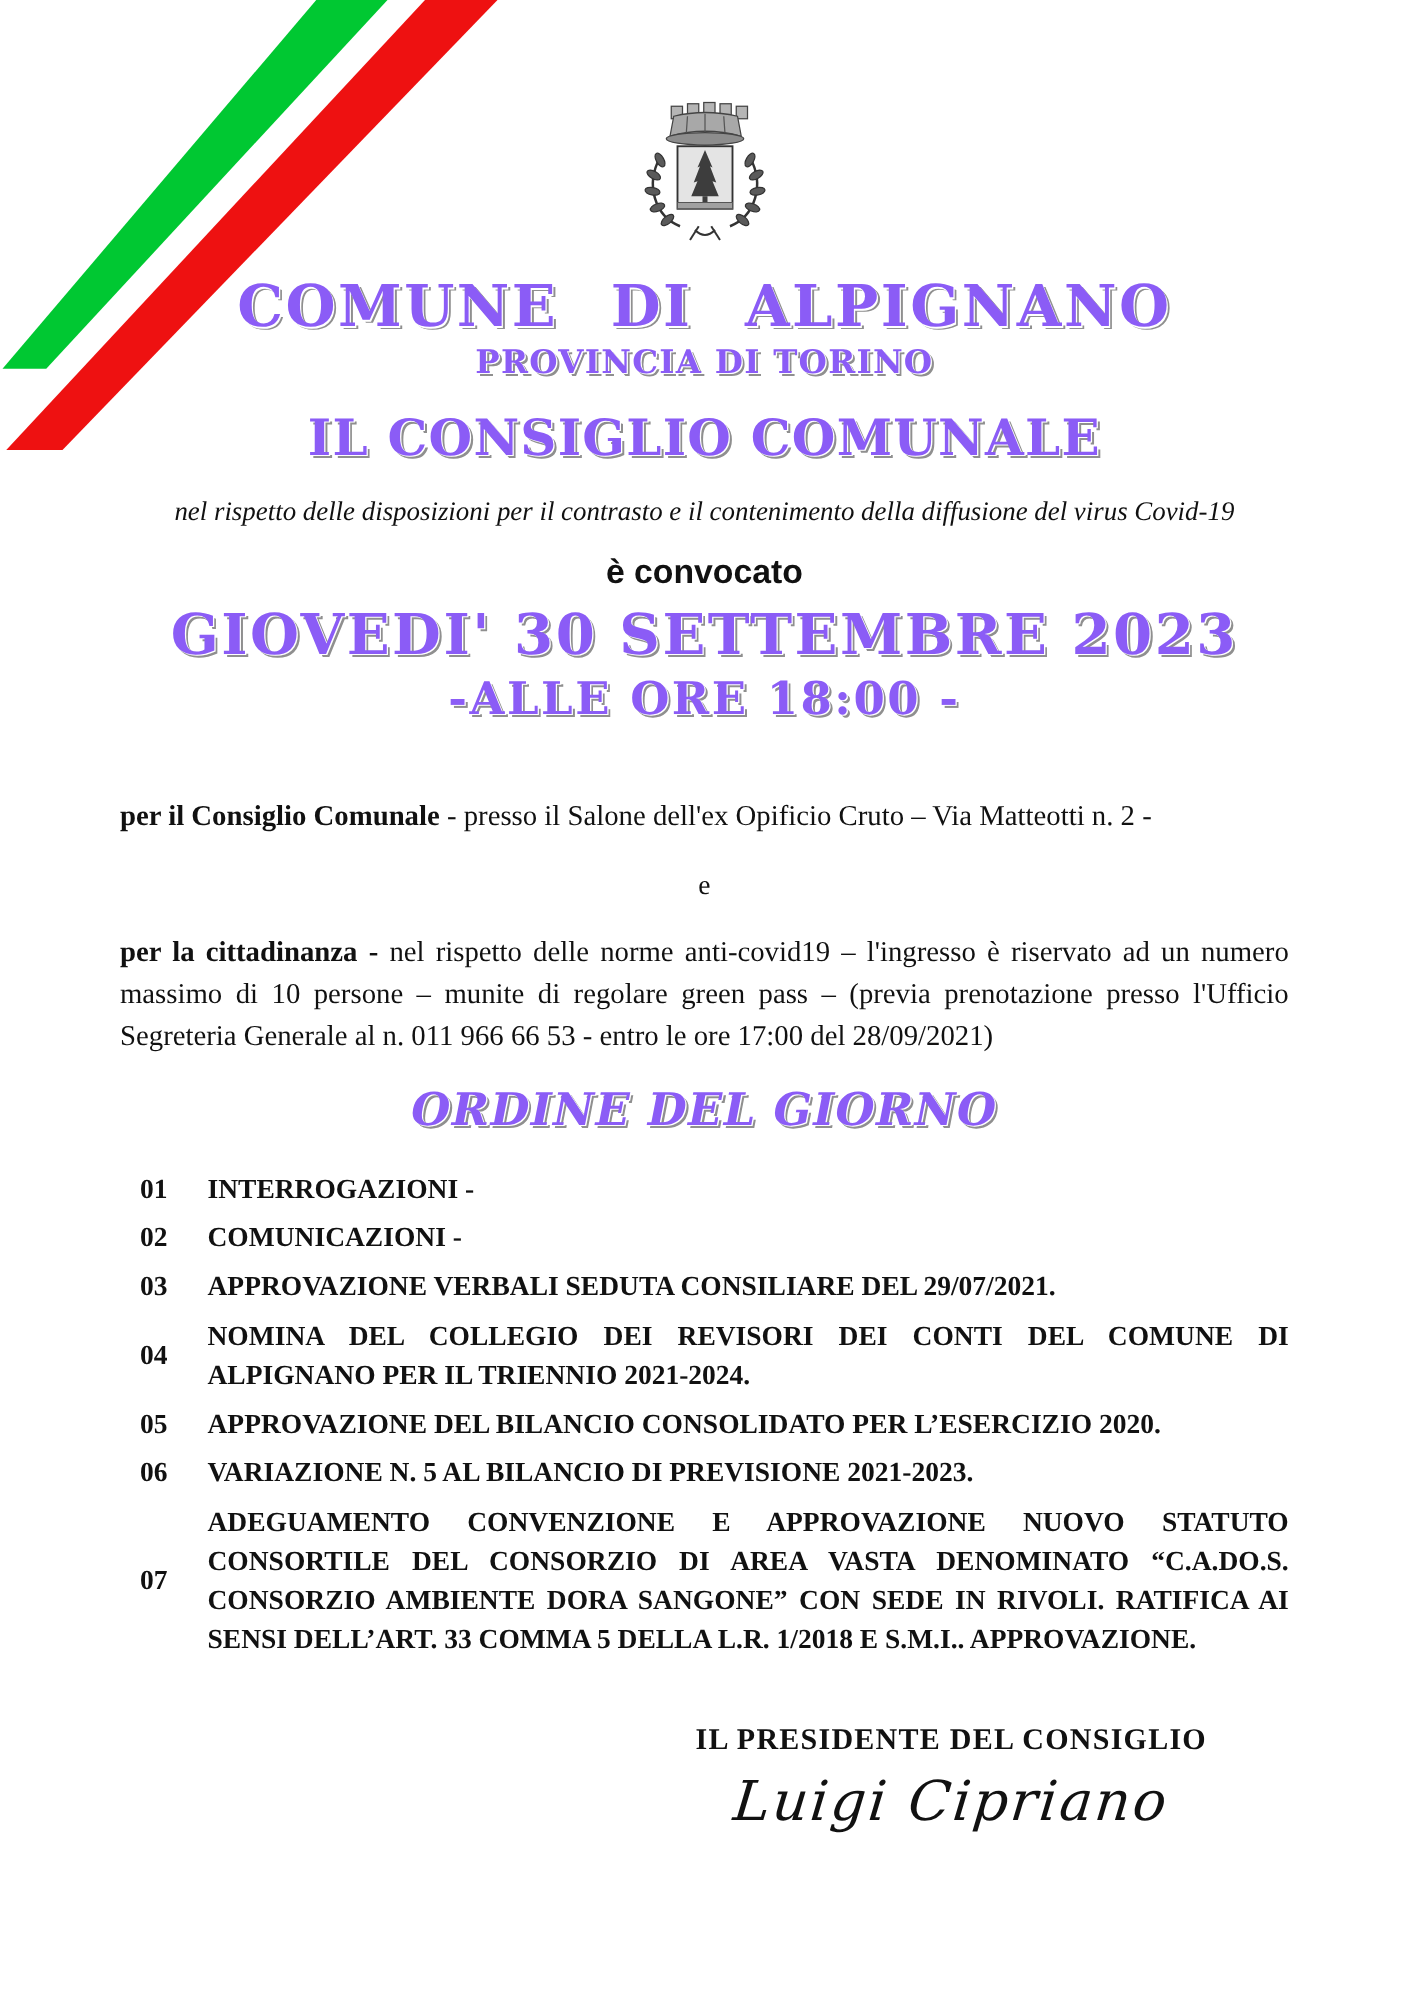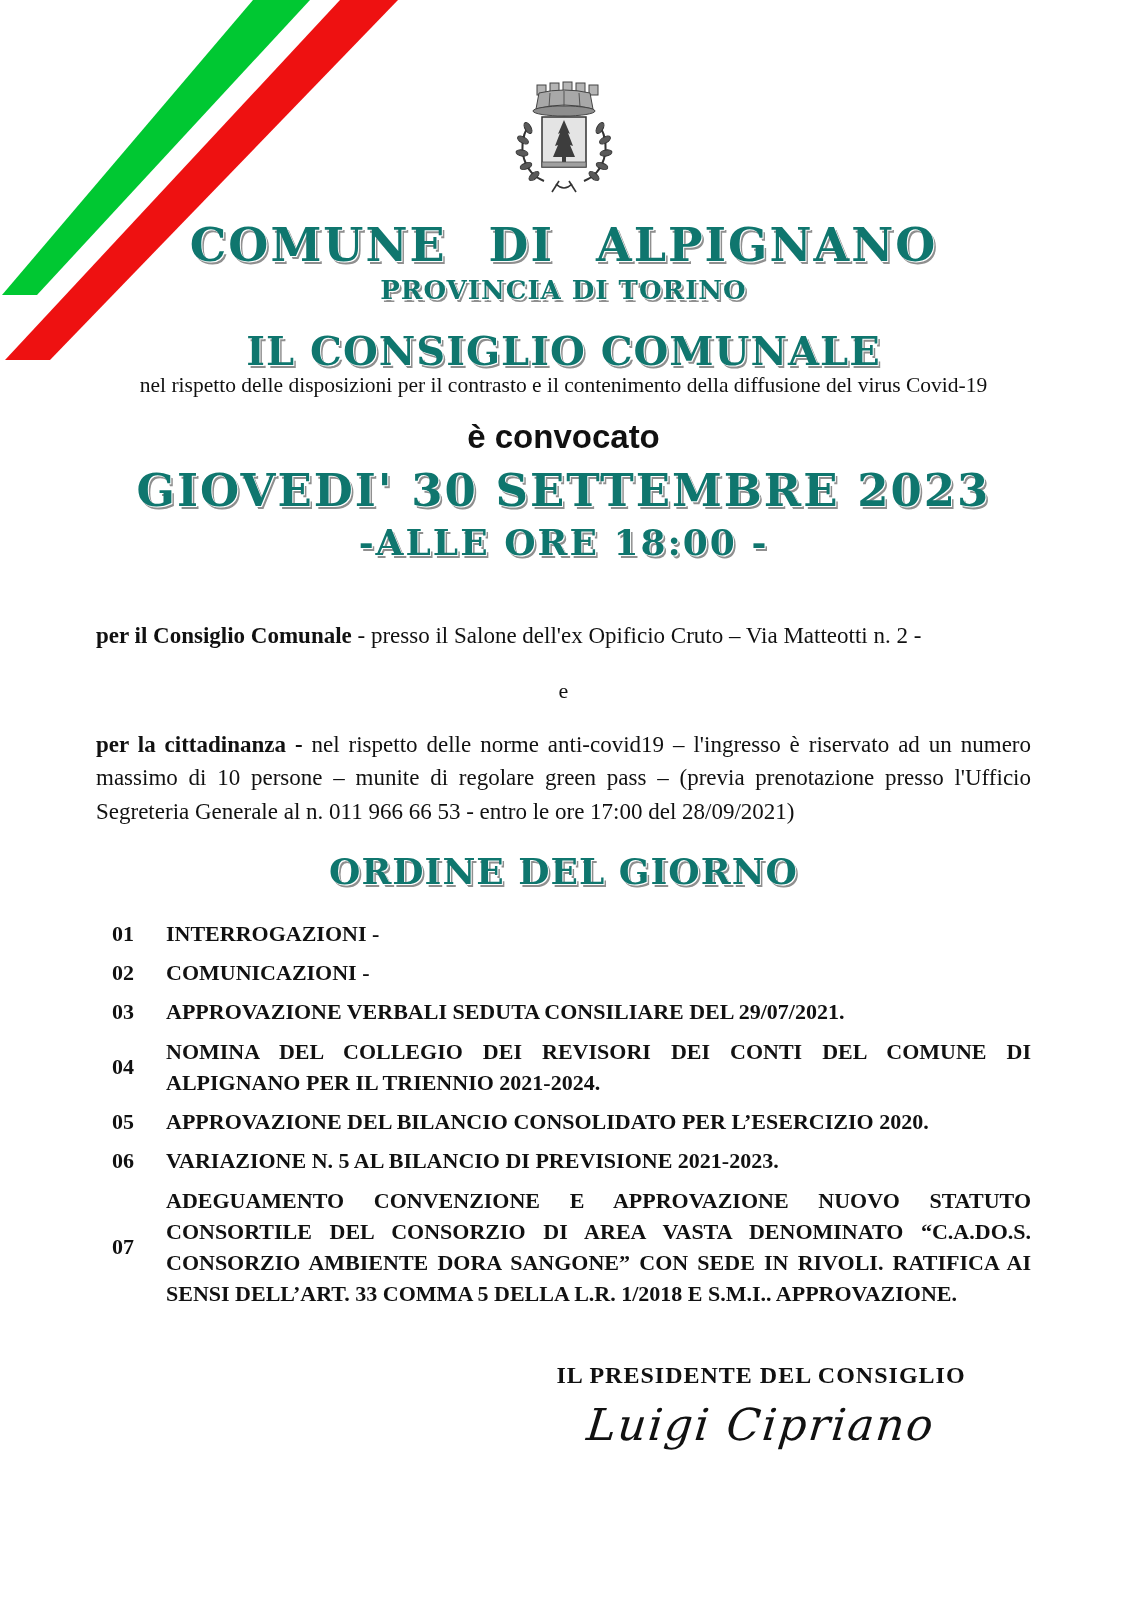--- a/index.html
+++ b/index.html
@@ -26,21 +26,21 @@
     text-align:center;
   }
   .emblem {
     margin:78px auto 0 auto;
     width:120px; height:130px;
     display:block;
   }
   .fancy {
     font-family:"DejaVu Serif", serif;
     font-weight:700;
-    color:#0f766e;
+    color:#8b5cf6;
     text-shadow:1px 1px 0 #ffffff, 2.5px 2.5px 0 #8f8f8f;
     letter-spacing:1px;
   }
   .muni-title {
     margin-top:12px;
     font-size:46px;
     line-height:1.1;
     word-spacing:24px;
     letter-spacing:2px;
   }
@@ -49,25 +49,27 @@
     font-size:26px;
     letter-spacing:1px;
   }
   .council-title {
     margin-top:24px;
     font-size:40px;
     line-height:1.1;
     letter-spacing:1px;
   }
   .covid-note {
+    margin-top:24px;
     font-size:21.5px;
+    font-style:italic;
   }
   .convocato {
     margin-top:20px;
-    font-size:33px;
+    font-size:27px;
     font-weight:700;
     font-family:"Liberation Sans", sans-serif;
   }
   .date-line {
     margin-top:8px;
     font-size:45px;
     letter-spacing:2px;
   }
   .time-line {
     margin-top:4px;
@@ -86,20 +88,21 @@
     text-align:center;
   }
   .citizens {
     margin-top:24px;
     text-align:justify;
   }
   .agenda-title {
     margin-top:22px;
     font-size:36px;
     letter-spacing:1px;
+    font-style:italic;
   }
   .agenda {
     margin-top:26px;
     text-align:left;
     padding-left:16px;
   }
   .agenda-row {
     display:flex;
     align-items:center;
     gap:18px;

